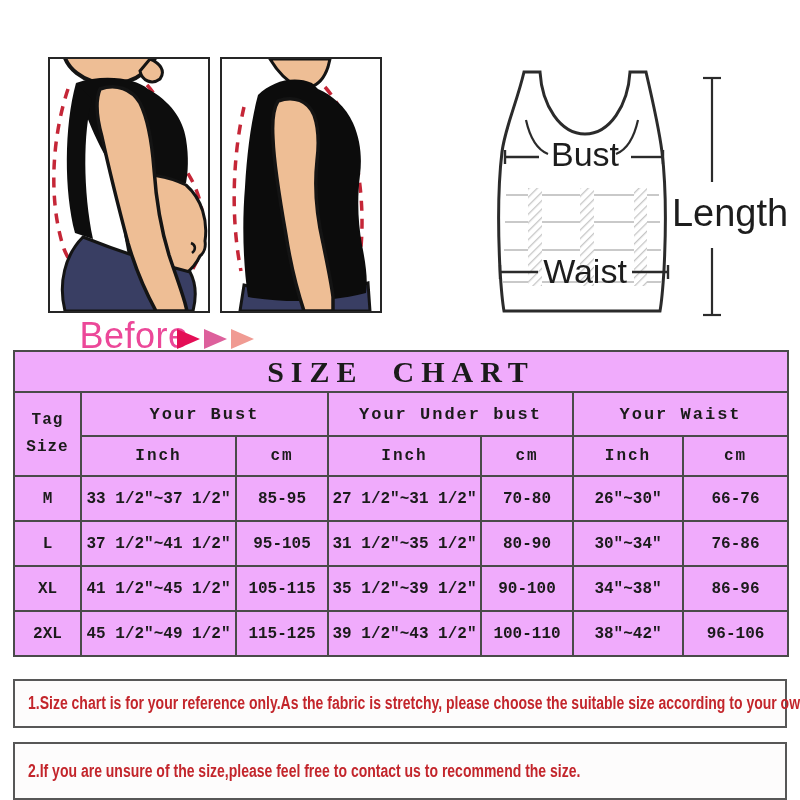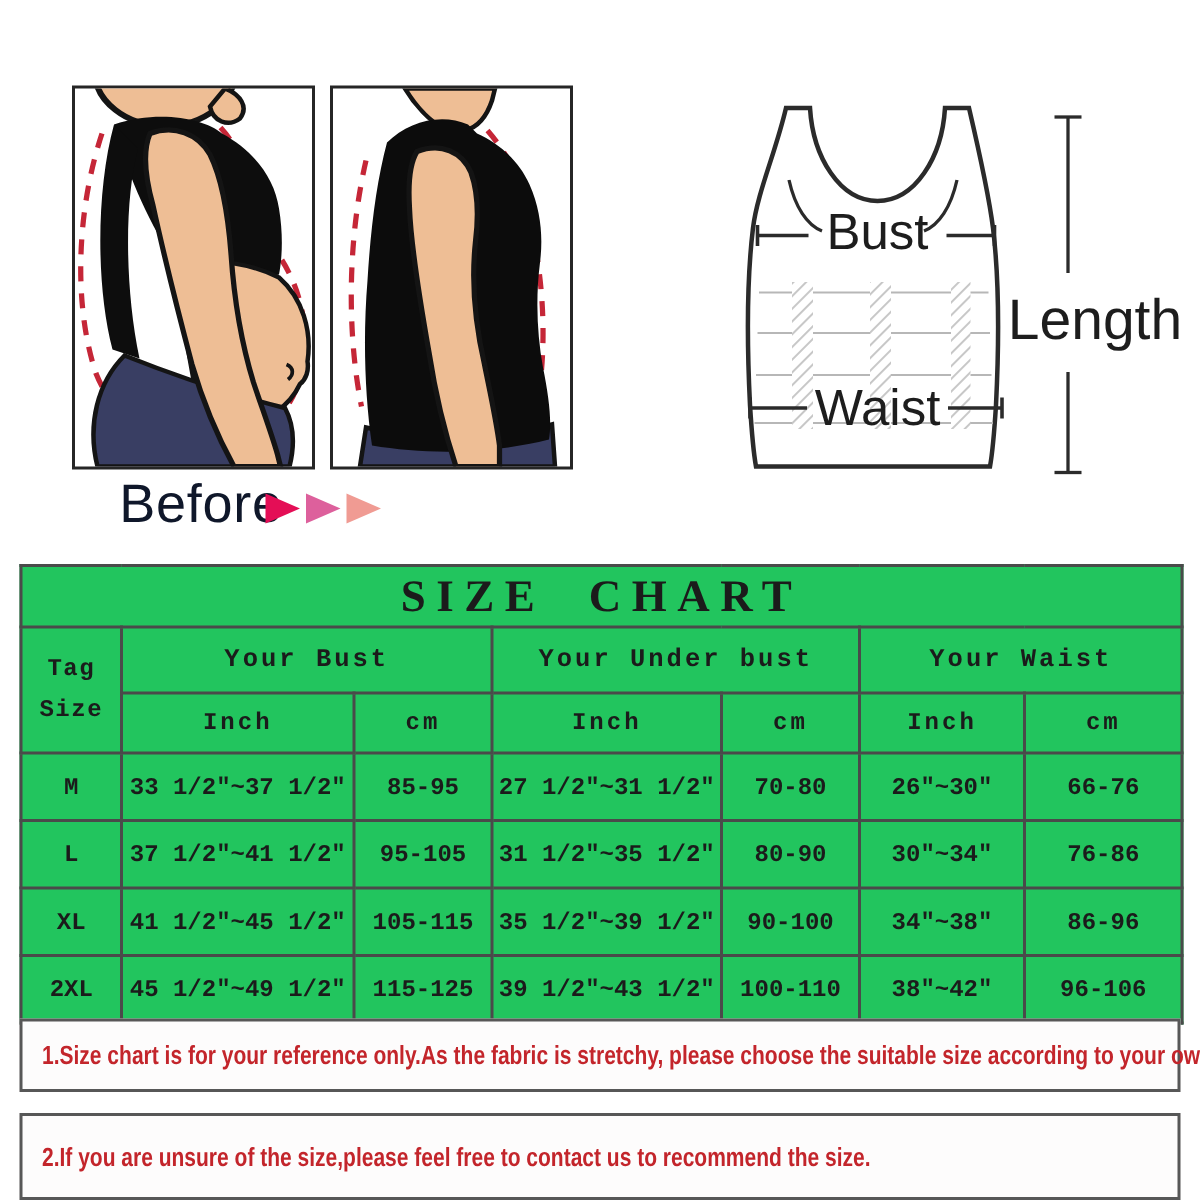--- a/index.html
+++ b/index.html
@@ -5,36 +5,36 @@
   html,body{margin:0;padding:0;background:#fff;}
   #page{position:relative;width:800px;height:800px;background:#ffffff;overflow:hidden;
         font-family:"Liberation Sans",sans-serif;color:#1c1c1c;}
 
   
   .panel{position:absolute;width:158px;height:252px;border:2px solid #262626;background:#fff;}
   .panel svg{display:block;}
   #panel-before{left:48px;top:57px;}
   #panel-after{left:220px;top:57px;}
 
-  .caption{position:absolute;font-size:36px;color:#0f172a;letter-spacing:0.5px;}
+  .caption{position:absolute;font-size:36px;color:#ec4899;letter-spacing:0.5px;}
   #caption-before{left:78px;top:315px;width:112px;text-align:center;}
   #caption-after{left:272px;top:315px;width:92px;text-align:center;}
   #triangle-row{position:absolute;left:177px;top:329px;display:flex;gap:4px;align-items:center;}
   .tri{width:0;height:0;border-top:10px solid transparent;border-bottom:10px solid transparent;}
   .tri1{border-left:23px solid var(--tri-1);}
   .tri2{border-left:23px solid var(--tri-2);}
   .tri3{border-left:23px solid var(--tri-3);}
 
   
   #garment-diagram{position:absolute;left:440px;top:30px;}
   .dim-label{font-family:"Liberation Sans",sans-serif;font-weight:500;fill:#1d1d1d;}
 
   
-  #size-table{position:absolute;left:13px;top:376px;width:774px;border-collapse:collapse;
-              table-layout:fixed;background:#22c55e;}
+  #size-table{position:absolute;left:13px;top:350px;width:774px;border-collapse:collapse;
+              table-layout:fixed;background:#f0abfc;}
   #size-table td,#size-table th{border:2px solid #4a4a4a;text-align:center;vertical-align:middle;
               font-family:"Liberation Mono","DejaVu Sans Mono",monospace;font-weight:700;
               color:#1b1b1b;padding:0;}
   #size-table .title-cell{height:39px;font-family:"Liberation Serif","DejaVu Serif",serif;
               font-weight:600;font-size:30px;letter-spacing:7px;white-space:pre;}
   #size-table .group-cell{height:42px;font-size:17px;letter-spacing:2px;}
   #size-table .unit-cell{height:38px;font-size:16px;letter-spacing:2px;margin-top:20px;}
   #size-table .tag-cell{font-size:16px;letter-spacing:1px;line-height:1.7;margin-left:39px;}
   #size-table .data-row td{height:43px;font-size:16px;letter-spacing:0px;}
 

